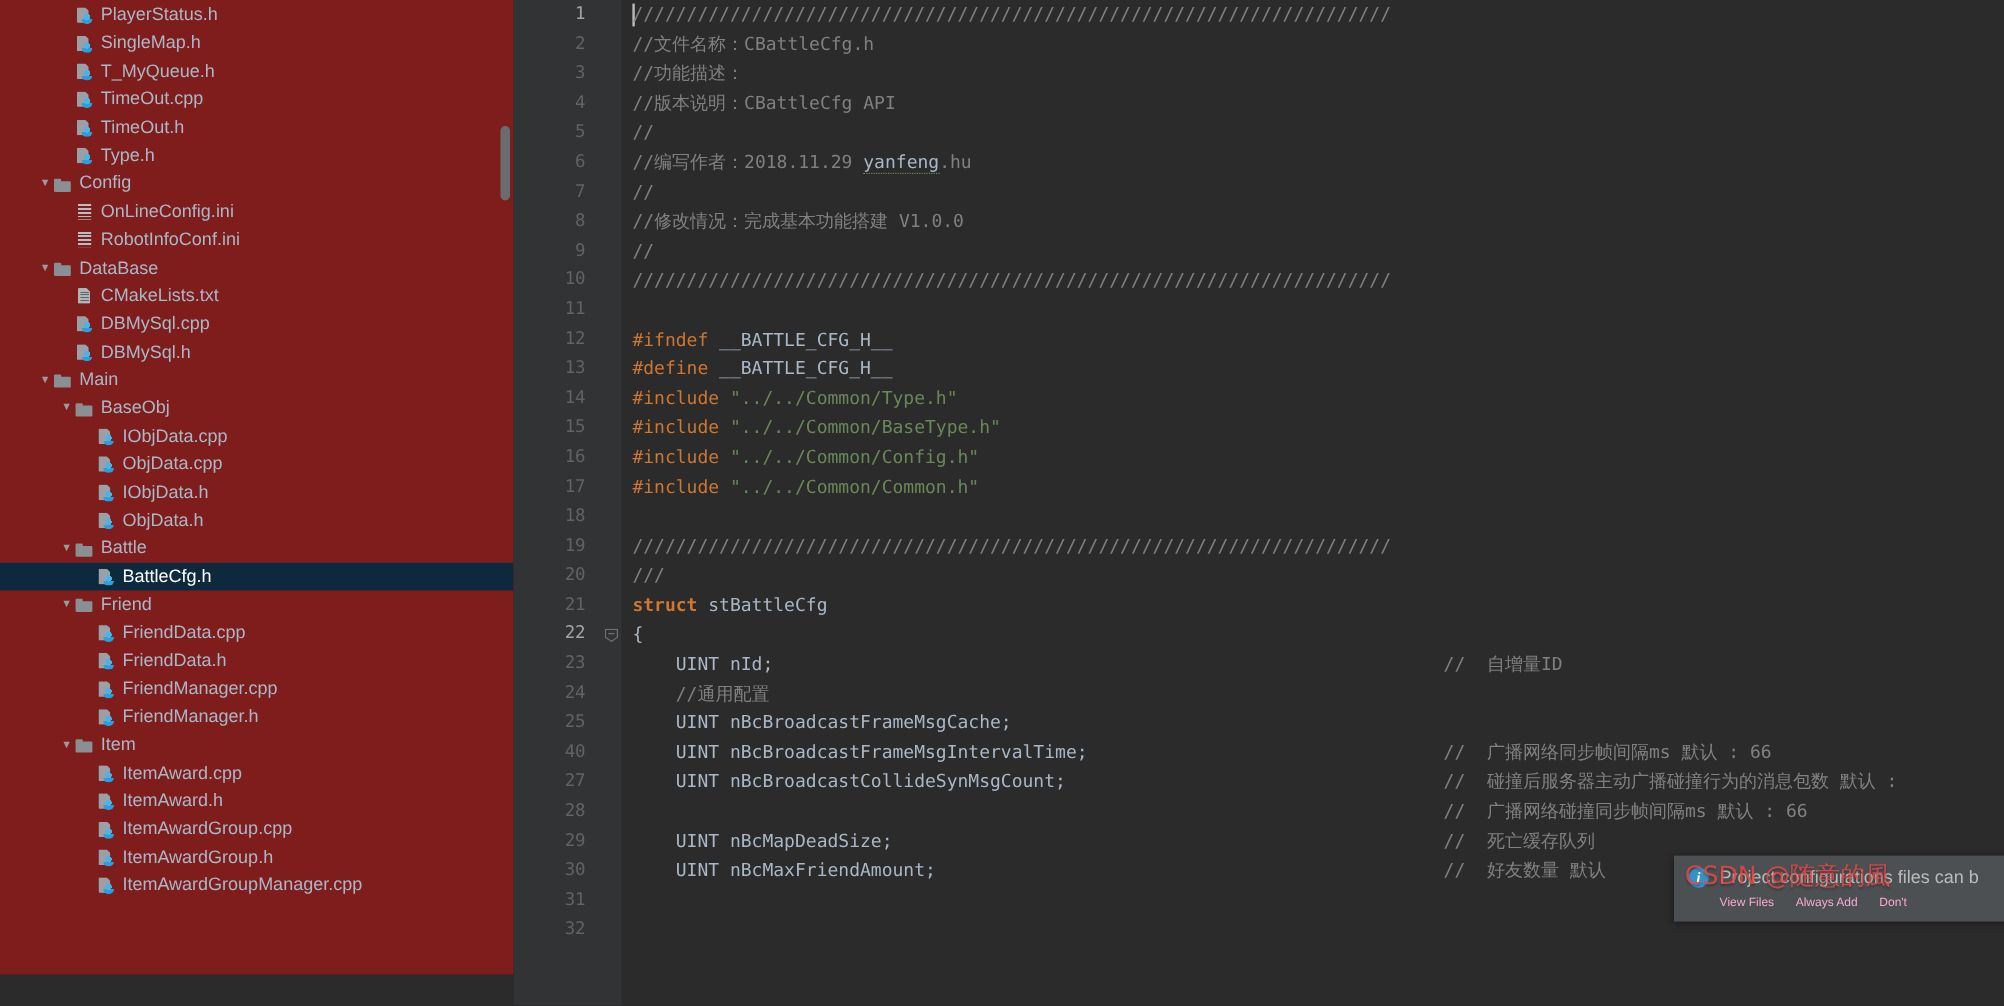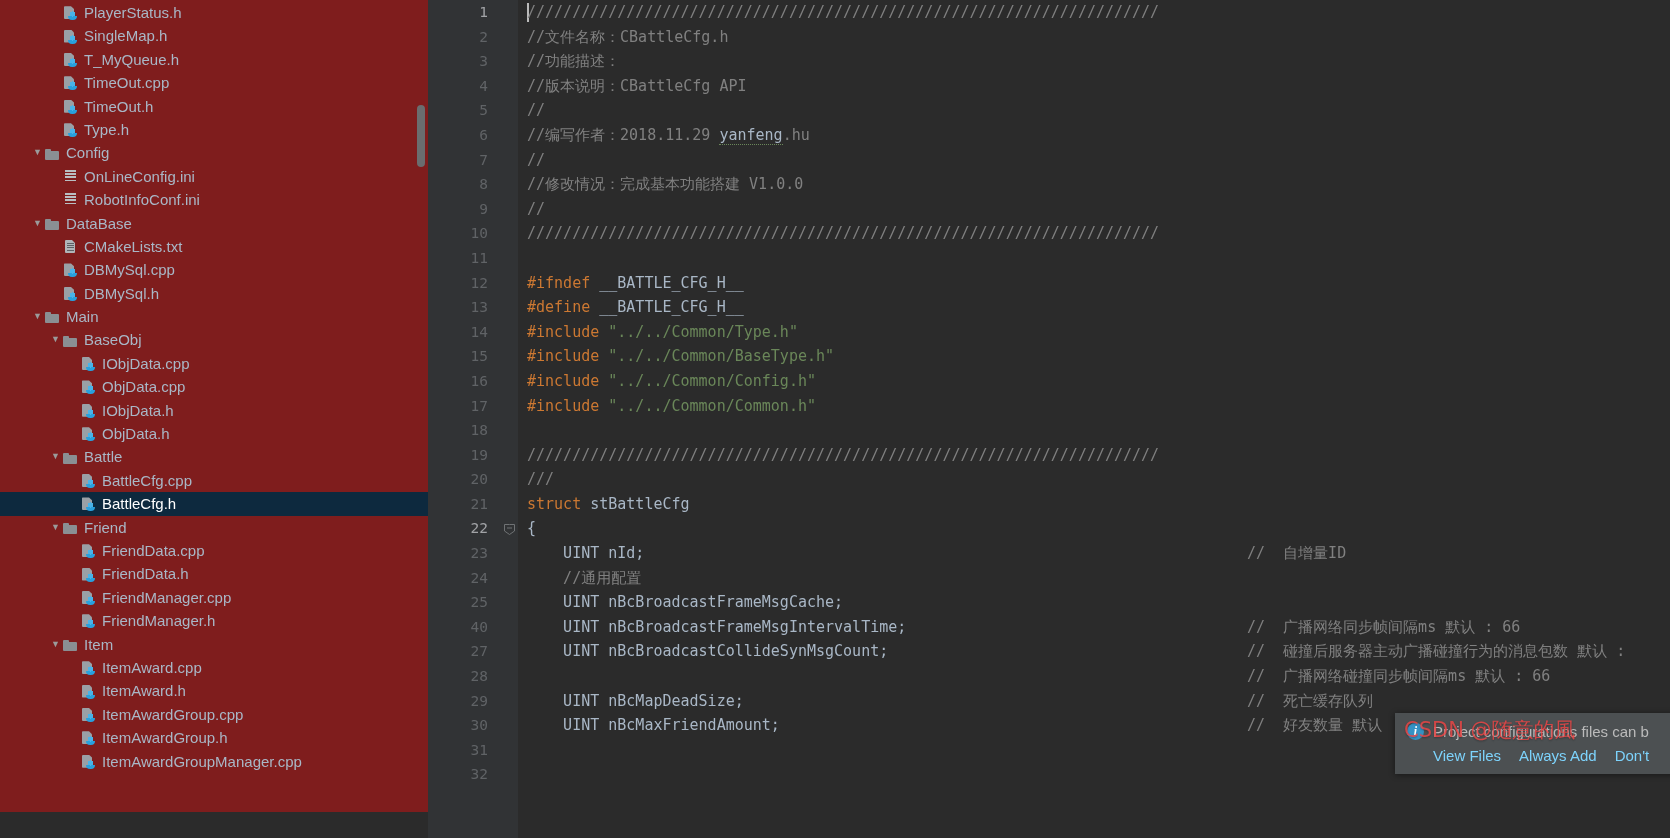--- a/index.html
+++ b/index.html
@@ -205,36 +205,35 @@
     position: relative;
     height: 24.6px;
     line-height: 24.6px;
     white-space: pre;
     font-family: "DejaVu Sans Mono", "Liberation Mono", monospace;
     font-size: 15px;
     padding-left: 9px;
   }
   .tok-comment { color: #808080; }
   .tok-pre     { color: #cc7832; }
-  .tok-kw      { color: #cc7832; }
+  .tok-kw      { color: #cc7832; font-weight: bold; }
   .tok-str     { color: #6a8759; }
   .tok-plain   { color: #a9b7c6; }
   .tok-typo    {
     color: #a9b7c6;
     border-bottom: 1px dotted #6a8759;
   }
   .side-comment {
     position: absolute;
     left: 685px;
     top: 0;
     white-space: pre;
     color: #808080;
     font-family: "DejaVu Sans Mono", "Liberation Mono", monospace;
     font-size: 15px;
-    margin-left: 44px;
   }
   .caret {
     position: absolute;
     left: 9px;
     top: 3px;
     width: 2px;
     height: 19px;
     background: #bbbbbb;
   }
 
@@ -282,22 +281,22 @@
     white-space: nowrap;
   }
   .notif-actions {
     margin-top: 6px;
     margin-left: 26px;
     display: flex;
     gap: 18px;
     white-space: nowrap;
   }
   .notif-link {
-    color: #7dd3fc;
-    font-size: 15px;
+    color: #f9a8d4;
+    font-size: 10px;
     cursor: pointer;
     text-decoration: none;
   }
 
   
   .watermark {
     position: absolute;
     left: 1404px;
     top: 716px;
     font-size: 21px;
@@ -428,26 +427,20 @@
           <span class="tree-indent" style="width: 67px;"></span>
           <span class="arrow empty"></span>
           <span class="tree-icon ic-cpp"></span>
           <span class="tree-label">ObjData.h</span>
         </div>
         <div class="tree-row">
           <span class="tree-indent" style="width: 49px;"></span>
           <span class="arrow">▼</span>
           <span class="tree-icon ic-folder"></span>
           <span class="tree-label">Battle</span>
-        </div>
-        <div class="tree-row">
-          <span class="tree-indent" style="width: 67px;"></span>
-          <span class="arrow empty"></span>
-          <span class="tree-icon ic-cpp"></span>
-          <span class="tree-label">BattleCfg.cpp</span>
         </div>
         <div class="tree-row selected">
           <span class="tree-indent" style="width: 67px;"></span>
           <span class="arrow empty"></span>
           <span class="tree-icon ic-cpp"></span>
           <span class="tree-label">BattleCfg.h</span>
         </div>
         <div class="tree-row">
           <span class="tree-indent" style="width: 49px;"></span>
           <span class="arrow">▼</span>

